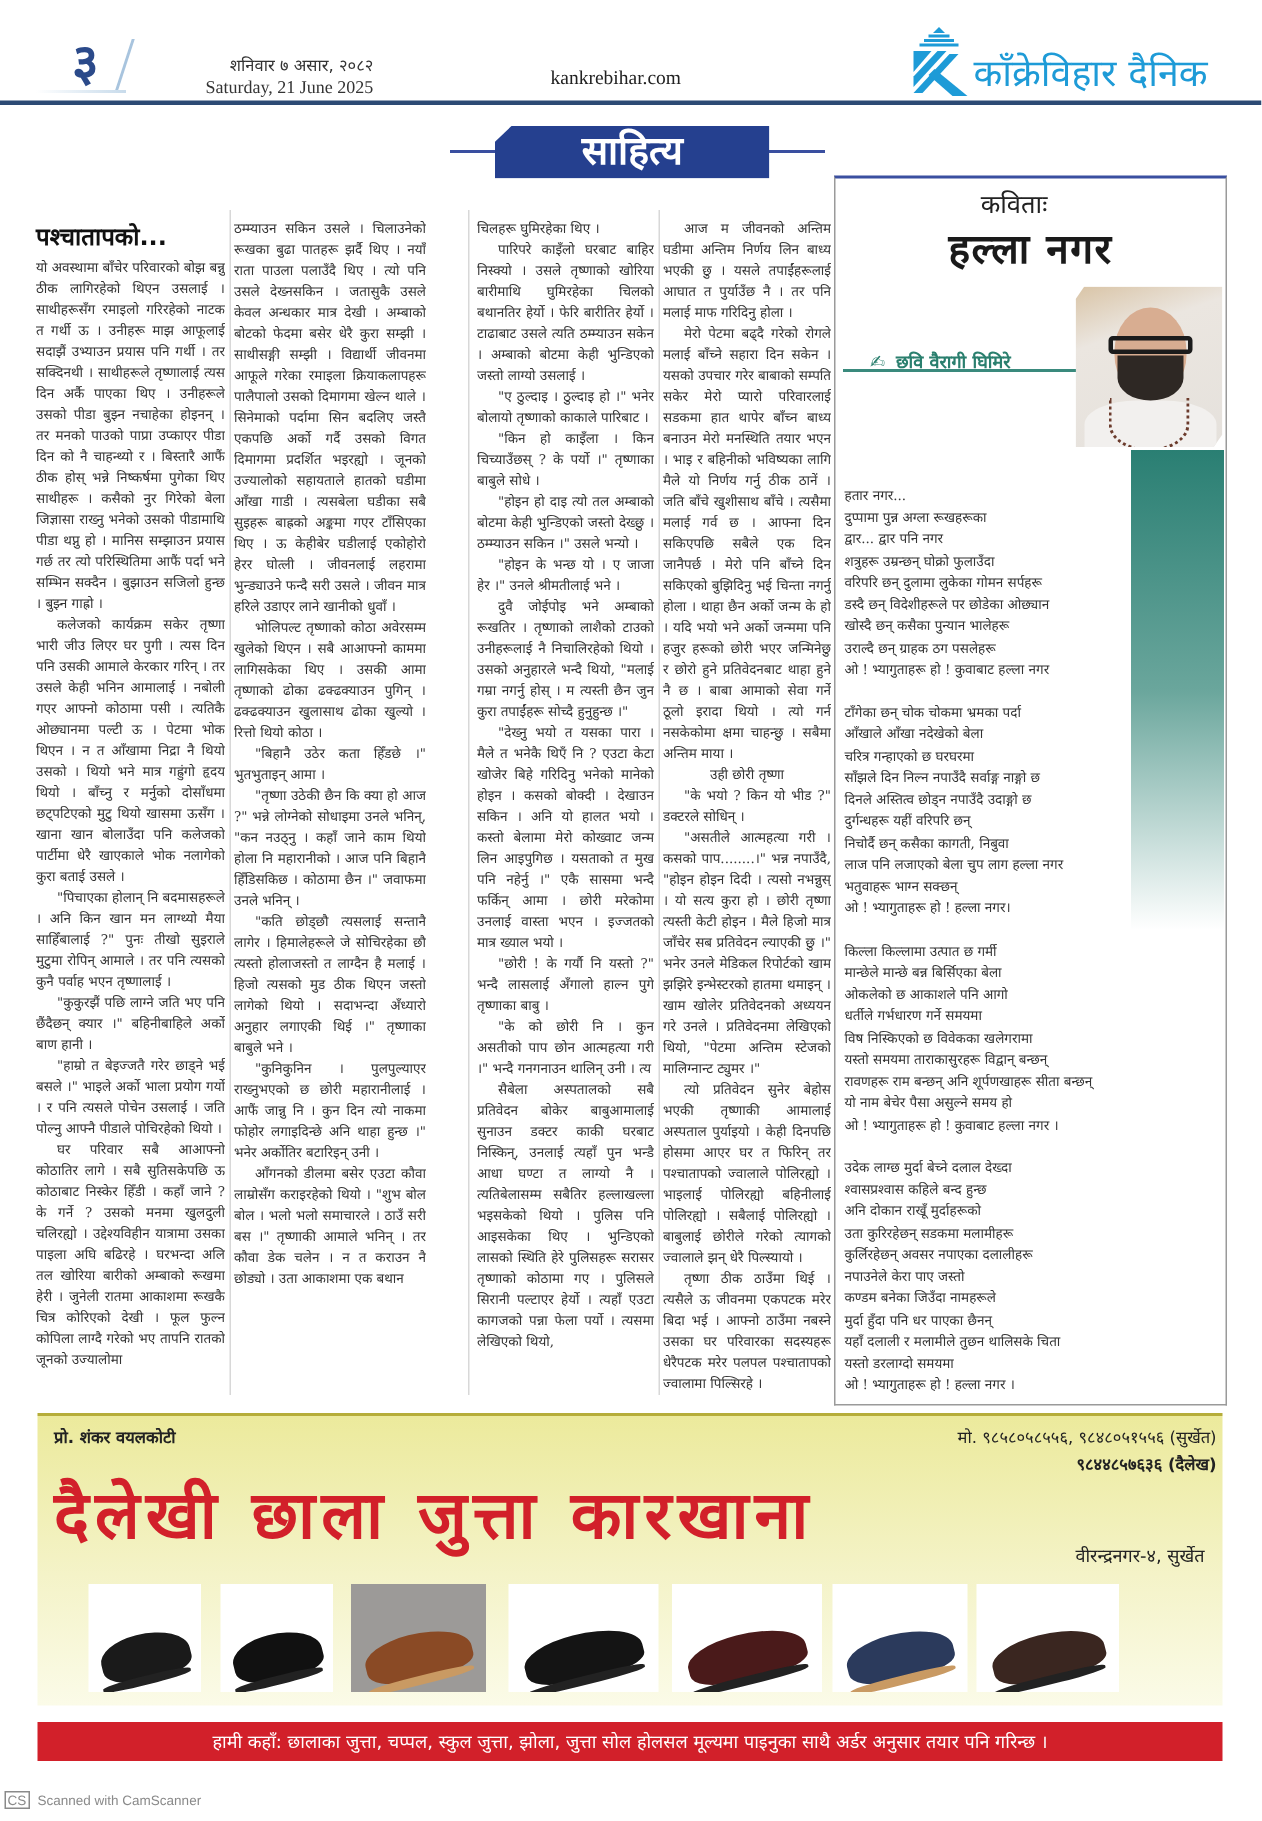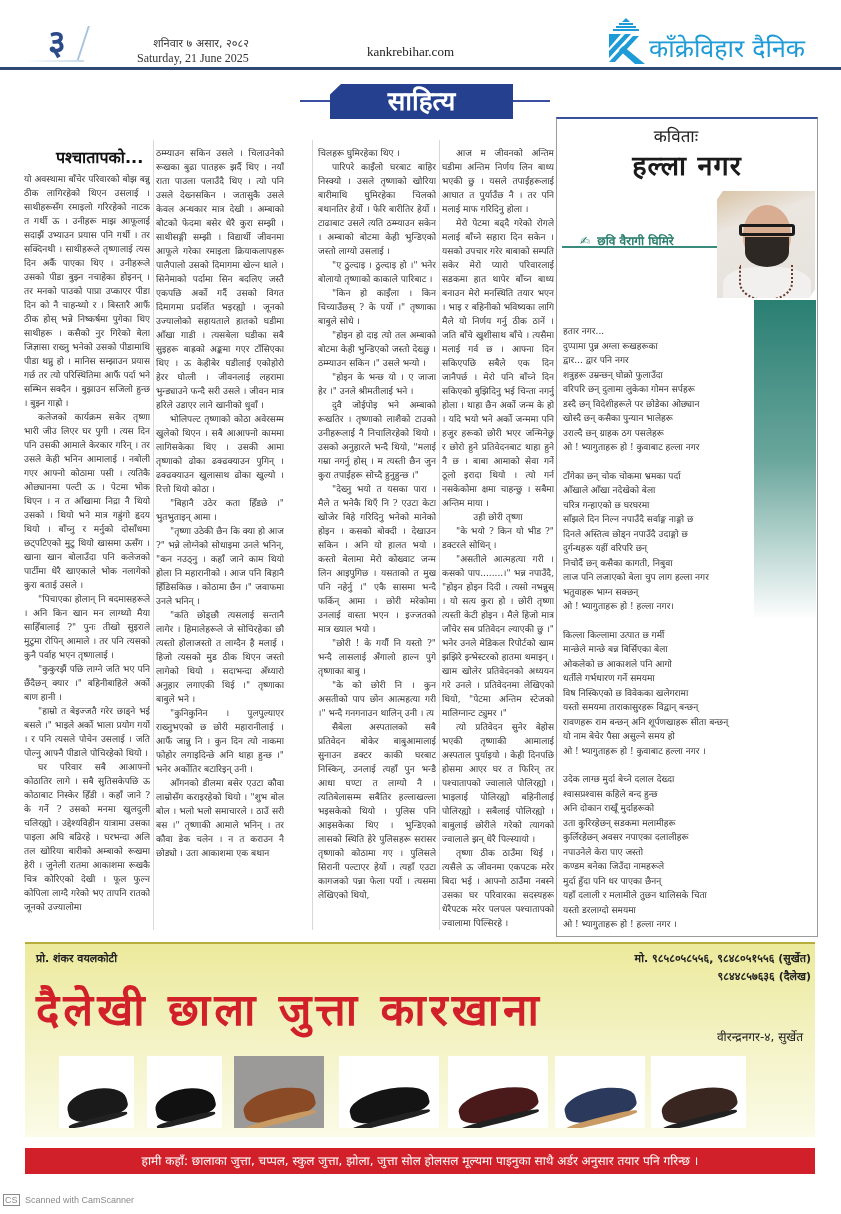--- a/index.html
+++ b/index.html
@@ -22,21 +22,21 @@
   .header-rule { position: absolute; left: 0; top: 67px; width: 841px; height: 3px; background: #2c4a74; }
 
   
   .section-line { position: absolute; top: 100px; height: 2px; background: #3a4fa0; }
   .section-line.left { left: 300px; width: 33px; }
   .section-line.right { left: 512px; width: 38px; }
   .section-banner { position: absolute; left: 330px; top: 84px; width: 183px; height: 35px; background: #25408f; clip-path: polygon(6% 0, 100% 0, 100% 100%, 0 100%, 0 30%); }
   .section-title { position: absolute; left: 330px; top: 84px; width: 183px; height: 35px; color: #fff; font-size: 26px; font-weight: bold; text-align: center; line-height: 35px; font-family: "DejaVu Sans", sans-serif; }
 
   
-  .story-title { position: absolute; left: 24px; top: 146px; font-size: 16px; font-weight: bold; font-family: "DejaVu Sans", sans-serif; color: #111; margin-left: 32px; }
+  .story-title { position: absolute; left: 24px; top: 146px; font-size: 16px; font-weight: bold; font-family: "DejaVu Sans", sans-serif; color: #111; }
   .col { position: absolute; font-size: 9px; line-height: 14px; text-align: justify; color: #333; font-family: "DejaVu Serif", serif; }
   .col p { text-indent: 14px; margin-bottom: 0; }
   .col p.noindent { text-indent: 0; }
   .col1 { left: 24px; top: 172px; width: 126px; height: 755px; overflow: hidden; }
   .col2 { left: 156px; top: 146px; width: 128px; height: 781px; overflow: hidden; }
   .col3 { left: 318px; top: 146px; width: 118px; height: 781px; overflow: hidden; }
   .col4 { left: 442px; top: 146px; width: 112px; height: 781px; overflow: hidden; }
   .col-rule { position: absolute; top: 140px; width: 1px; height: 790px; background: #d8d8d8; }
   .signoff { text-align: center; text-indent: 0 !important; }
 
@@ -54,21 +54,21 @@
   .photo .glasses { position: absolute; left: 22px; top: 33px; width: 56px; height: 12px; border: 3px solid #1b1b1b; border-radius: 3px; }
   .photo .shirt { position: absolute; left: 6px; top: 76px; width: 88px; height: 40px; border-radius: 40% 40% 0 0; background: #f2f0ee; }
   .photo .mala { position: absolute; left: 22px; top: 74px; width: 54px; height: 36px; border: 2px dotted #6b3b2c; border-top: none; border-radius: 0 0 50% 50%; }
   .poem { position: absolute; left: 563px; top: 324px; width: 250px; font-size: 9px; line-height: 14.5px; color: #333; font-family: "DejaVu Serif", serif; }
   .poem .stanza { margin-bottom: 14px; }
   .poem .line { display: block; white-space: nowrap; }
 
   
   .ad { position: absolute; left: 25px; top: 942px; width: 790px; height: 195px; background: linear-gradient(to bottom, #ecea9c 0%, #f4f3c8 55%, #fbfbe8 100%); border-top: 2px solid #b6ad3a; }
   .ad-proprietor { position: absolute; left: 36px; top: 950px; font-size: 11px; font-weight: bold; font-family: "DejaVu Sans", sans-serif; color: #222; }
-  .ad-phone1 { position: absolute; right: 30px; top: 950px; font-size: 11px; font-weight: bold; font-family: "DejaVu Sans", sans-serif; color: #222; text-align: right; }
+  .ad-phone1 { position: absolute; right: 30px; top: 950px; font-size: 11px; font-weight: normal; font-family: "DejaVu Sans", sans-serif; color: #222; text-align: right; }
   .ad-phone2 { position: absolute; right: 30px; top: 968px; font-size: 11px; font-weight: bold; font-family: "DejaVu Sans", sans-serif; color: #222; text-align: center; }
   .ad-name { position: absolute; left: 36px; top: 978px; font-size: 44px; font-weight: bold; color: #d2202a; font-family: "DejaVu Sans", sans-serif; letter-spacing: 4px; white-space: nowrap; }
   .ad-address { position: absolute; right: 38px; top: 1028px; font-size: 12px; font-family: "DejaVu Sans", sans-serif; color: #222; }
   .shoes { position: absolute; left: 34px; top: 1056px; width: 760px; height: 72px; }
   .shoe { position: absolute; top: 0; height: 72px; background: #fff; overflow: hidden; }
   .shoe .body { position: absolute; left: 10%; right: 10%; bottom: 12%; height: 42%; border-radius: 50% 60% 30% 40%; transform: rotate(-14deg); }
   .shoe .sole { position: absolute; left: 12%; right: 8%; bottom: 8%; height: 8%; border-radius: 40%; transform: rotate(-14deg); }
   .ad-footer { position: absolute; left: 25px; top: 1148px; width: 790px; height: 26px; background: #d2202a; color: #fff; font-size: 12px; font-family: "DejaVu Sans", sans-serif; line-height: 26px; text-align: center; white-space: nowrap; }
 
   .scanner { position: absolute; left: 3px; top: 1194px; font-size: 9px; font-family: "Liberation Sans", sans-serif; color: #8a8a8a; }

